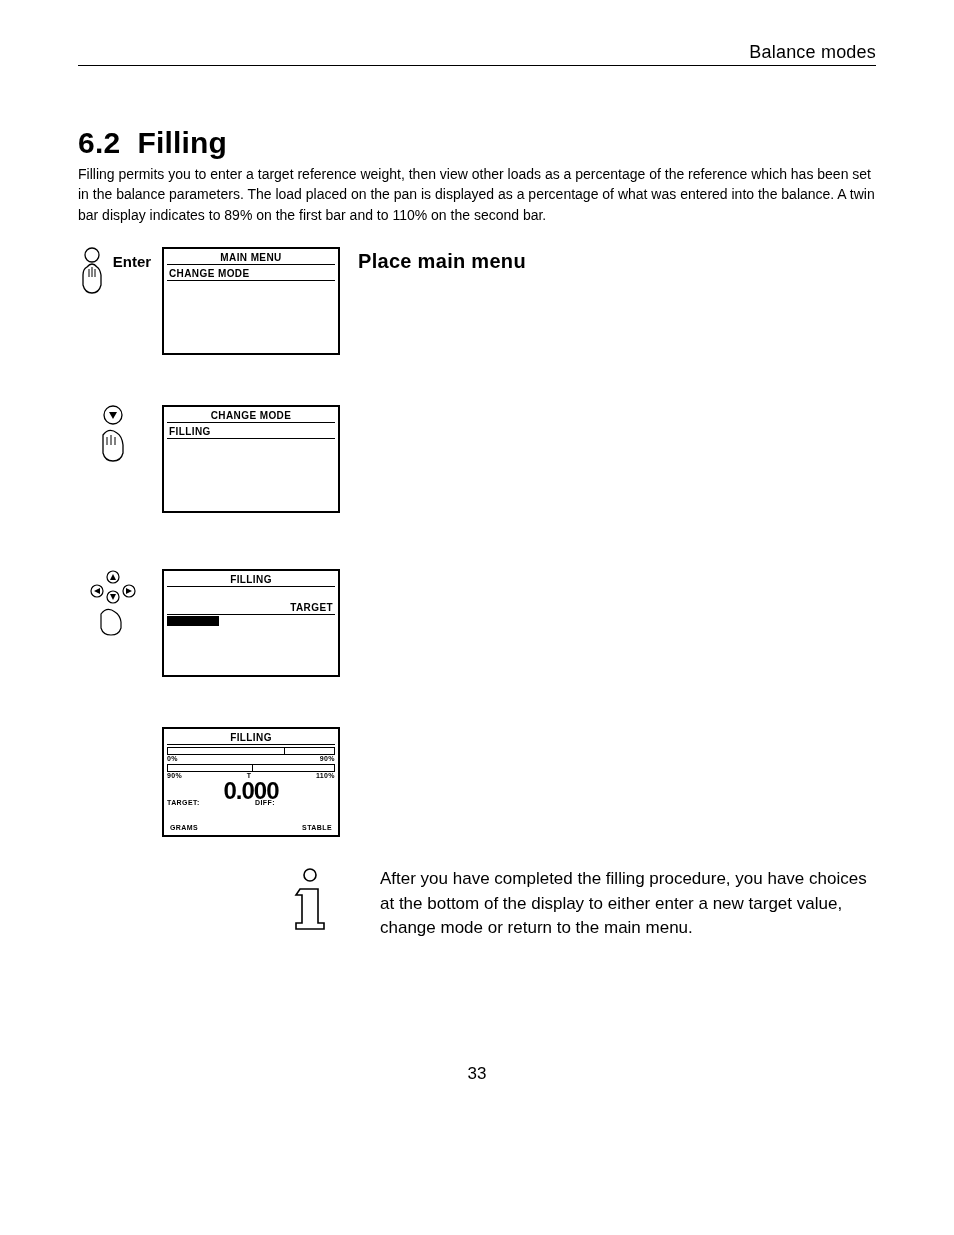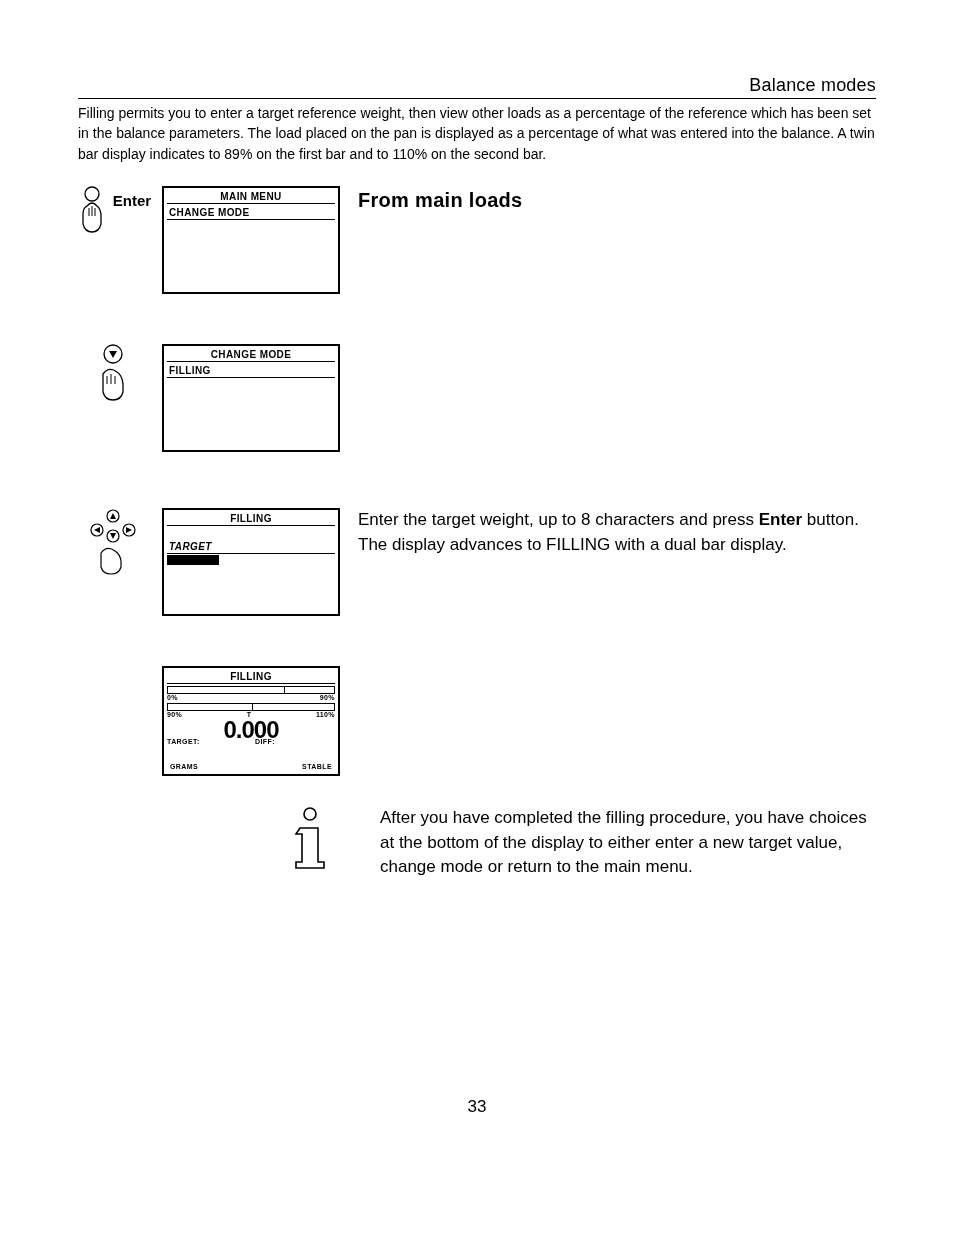--- a/index.html
+++ b/index.html
@@ -8,21 +8,20 @@
     background: #fff;
     font-family: "Helvetica Neue", Arial, sans-serif;
     color: #000;
   }
   .page {
     width: 954px;
     height: 1128px;
     box-sizing: border-box;
     padding: 42px 78px 30px 78px;
     position: relative;
-    margin-top: 33px;
   }
   .header-line {
     border-bottom: 1px solid #000;
     text-align: right;
     font-size: 18px;
     padding-bottom: 2px;
     letter-spacing: 0.2px;
   }
   .section-heading {
     font-weight: 700;
@@ -77,21 +76,21 @@
     margin-bottom: 2px;
     padding-bottom: 1px;
   }
   .lcd .row {
     border-bottom: 1px solid #000;
     padding: 1px 2px;
     min-height: 10px;
   }
   .lcd .row.noborder { border-bottom: none; }
   .lcd.tall { height: 98px; }
-  .lcd .centered { text-align: left; font-style: italic; }
+  .lcd .centered { text-align: right; }
   .lcd .blackbar {
     background: #000;
     height: 10px;
     width: 52px;
     margin: 1px 0;
   }
   .lcd .bargraph {
     border: 1px solid #000;
     height: 6px;
     position: relative;
@@ -154,20 +153,24 @@
     margin-top:-4px;
     position:relative;
   }
 </style>
 </head>
 <body>
 
 <div class="page">
   <div class="header-line">Balance modes</div>
 
+  <div class="section-heading">
+    <span>6.2</span>&nbsp;
+    <span>Filling</span>
+  </div>
   <div class="intro">Filling permits you to enter a target reference weight, then view other loads as a percentage of the reference which has been set in the balance parameters.  The load placed on the pan is displayed as a percentage of what was entered into the balance.  A twin bar display indicates to 89% on the first bar and to 110% on the second bar.</div>
 
   <div class="step first">
     <div class="icon-col">
       <div style="text-align:center;">
         <div style="display:flex; align-items:flex-start;">
           <svg width="34" height="50" viewBox="0 0 34 50">
             <circle cx="17" cy="8" r="7" fill="none" stroke="#000" stroke-width="1.3"></circle>
             <path d="M12 20 q5 -6 10 0 q3 2 4 8 l0 10 q-2 8 -9 8 q-7 0 -9 -8 l0 -10 q0 -6 4 -8 z" fill="none" stroke="#000" stroke-width="1.3"></path>
             <path d="M14 22 l0 8 M17 20 l0 10 M20 22 l0 8" stroke="#000" stroke-width="1"></path>
@@ -176,21 +179,21 @@
         </div>
       </div>
     </div>
     <div class="lcd-col">
       <div class="lcd tall">
         <div class="title">MAIN MENU</div>
         <div class="row">CHANGE MODE</div>
       </div>
     </div>
     <div class="text-col">
-      <div class="sub-heading">From main loads</div>
+      <div class="sub-heading">Place main menu</div>
     </div>
   </div>
 
   <div class="step" style="margin-top:50px;">
     <div class="icon-col">
       <svg width="40" height="60" viewBox="0 0 40 60">
         <circle cx="20" cy="10" r="9" fill="none" stroke="#000" stroke-width="1.3"></circle>
         <polygon points="20,14 16,7 24,7" fill="#000"></polygon>
         <path d="M10 30 q6 -8 14 -2 q5 3 6 12 l0 8 q-2 8 -10 8 q-8 0 -10 -8 l0 -8 q0 -8 0 -10 z" fill="none" stroke="#000" stroke-width="1.3"></path>
         <path d="M14 32 l0 8 M18 30 l0 10 M22 32 l0 8" stroke="#000" stroke-width="1"></path>
@@ -219,23 +222,20 @@
       </svg>
     </div>
     <div class="lcd-col">
       <div class="lcd tall">
         <div class="title">FILLING</div>
         <div class="row noborder" style="height:6px;"></div>
         <div class="row centered">TARGET</div>
         <div class="blackbar"></div>
       </div>
     </div>
-    <div class="text-col">
-      <span>Enter the target weight, up to 8 characters and press </span><b>Enter</b><span> button.  The display advances to FILLING with a dual bar display.</span>
-    </div>
   </div>
 
   <div class="step" style="margin-top:50px;">
     <div class="icon-col"></div>
     <div class="lcd-col">
       <div class="lcd" style="height:100px;">
         <div class="title">FILLING</div>
         <div class="bargraph">
             <div class="tick"></div>
           </div>

